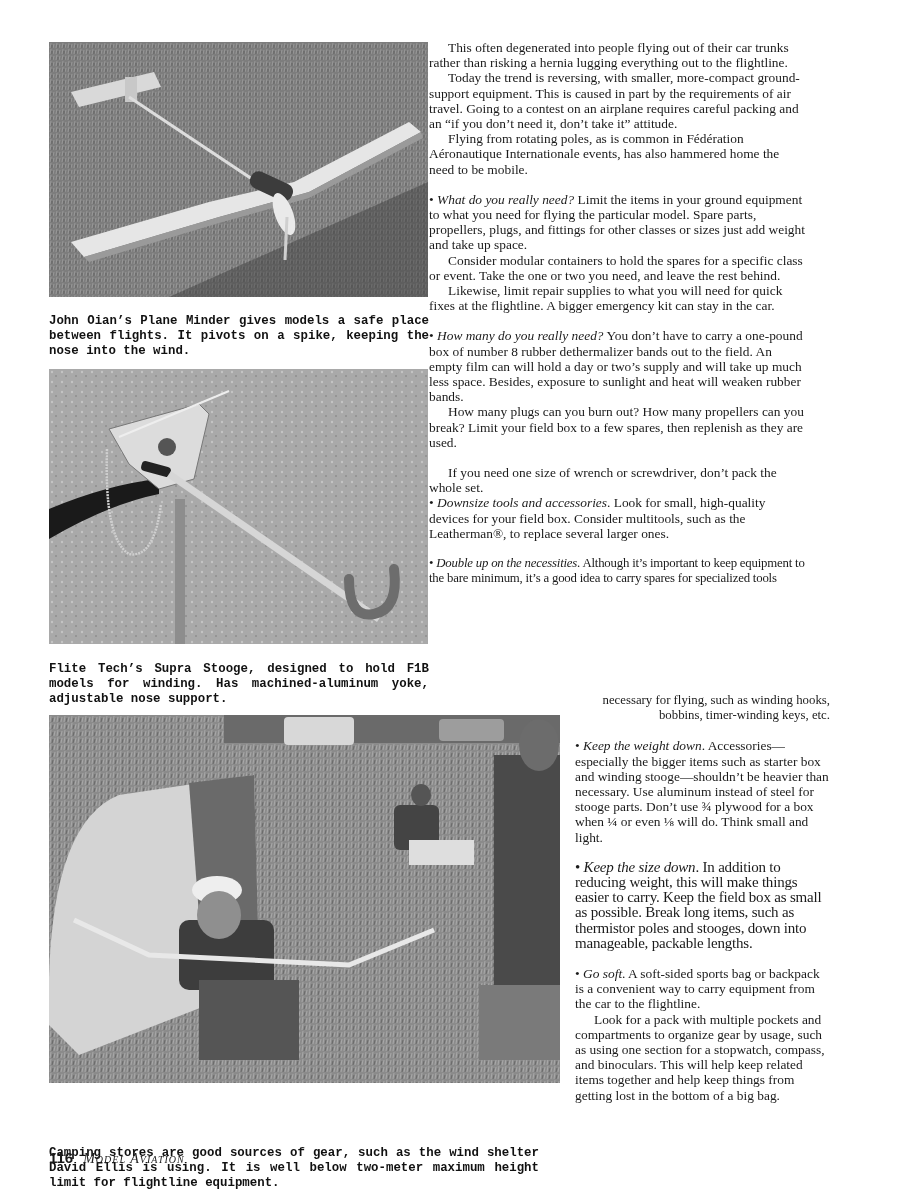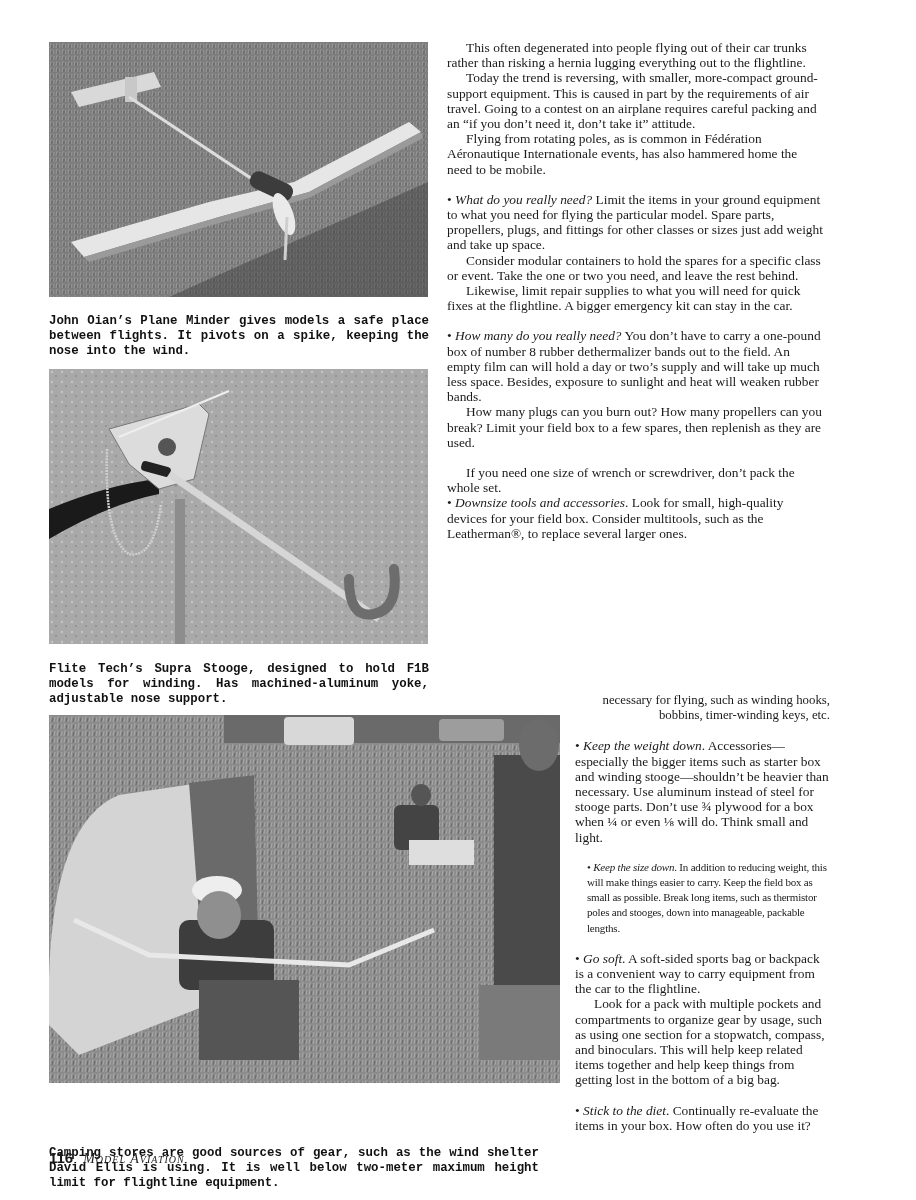--- a/index.html
+++ b/index.html
@@ -123,54 +123,54 @@
     <ellipse cx="372" cy="80" rx="10" ry="11" fill="#555"></ellipse>
     <rect x="360" y="125" width="65" height="25" fill="#dedede"></rect>
 
     <rect x="445" y="40" width="66" height="250" fill="#4a4a4a"></rect>
     <rect x="430" y="270" width="81" height="75" fill="#7a7a7a"></rect>
     <ellipse cx="490" cy="30" rx="20" ry="26" fill="#6c6c6c"></ellipse>
   </svg>
 </div>
 <div class="caption" style="left:49px;top:1102px;width:490px;margin-top:44px;">Camping stores are good sources of gear, such as the wind shelter David Ellis is using. It is well below two-meter maximum height limit for flightline equipment.</div>
 
-<div class="body-col" style="left:447px;top:40px;width:376px;">
+<div class="body-col" style="left:429px;top:40px;width:376px;">
   <p class="para ind">This often degenerated into people flying out of their car trunks rather than risking a hernia lugging everything out to the flightline.</p>
   <p class="para ind">Today the trend is reversing, with smaller, more-compact ground-support equipment. This is caused in part by the requirements of air travel. Going to a contest on an airplane requires careful packing and an “if you don’t need it, don’t take it” attitude.</p>
   <p class="para ind">Flying from rotating poles, as is common in Fédération Aéronautique Internationale events, has also hammered home the need to be mobile.</p>
   <div class="gap"></div>
 
   <p class="para">• <span class="lead">What do you really need?</span><span> Limit the items in your ground equipment to what you need for flying the particular model. Spare parts, propellers, plugs, and fittings for other classes or sizes just add weight and take up space.</span></p>
   <p class="para ind">Consider modular containers to hold the spares for a specific class or event. Take the one or two you need, and leave the rest behind.</p>
   <p class="para ind">Likewise, limit repair supplies to what you will need for quick fixes at the flightline. A bigger emergency kit can stay in the car.</p>
   <div class="gap"></div>
 
   <p class="para">• <span class="lead">How many do you really need?</span><span> You don’t have to carry a one-pound box of number 8 rubber dethermalizer bands out to the field. An empty film can will hold a day or two’s supply and will take up much less space. Besides, exposure to sunlight and heat will weaken rubber bands.</span></p>
   <p class="para ind">How many plugs can you burn out? How many propellers can you break? Limit your field box to a few spares, then replenish as they are used.</p>
   <div class="gap"></div>
 
   <p class="para ind">If you need one size of wrench or screwdriver, don’t pack the whole set.</p>
   <p class="para">• <span class="lead">Downsize tools and accessories</span><span>. Look for small, high-quality devices for your field box. Consider multitools, such as the Leatherman®, to replace several larger ones.</span></p>
   <div class="gap"></div>
 
+  <p class="para" style="font-size:12.8px;letter-spacing:-0.2px;">• <span class="lead">Double up on the necessities</span><span>. Although it’s important to keep equipment to the bare minimum, it’s a good idea to carry spares for specialized tools</span></p>
 </div>
 
 <div class="body-col" style="left:575px;top:693px;width:255px;">
   <p class="para" style="font-size:12.8px;text-align:right;">necessary for flying, such as winding hooks, bobbins, timer-winding keys, etc.</p>
   <div class="gap"></div>
 
   <p class="para">• <span class="lead">Keep the weight down</span><span>. Accessories—especially the bigger items such as starter box and winding stooge—shouldn’t be heavier than necessary. Use aluminum instead of steel for stooge parts. Don’t use ¾ plywood for a box when ¼ or even ⅛ will do. Think small and light.</span></p>
   <div class="gap"></div>
 
-  <p class="para" style="font-size:11px;letter-spacing:-0.2px;margin-left:12px;">• <span class="lead">Keep the size down</span><span>. In addition to reducing weight, this will make things easier to carry. Keep the field box as small as possible. Break long items, such as thermistor poles and stooges, down into manageable, packable lengths.</span></p>
+  <p class="para" style="font-size:15px;letter-spacing:-0.2px;">• <span class="lead">Keep the size down</span><span>. In addition to reducing weight, this will make things easier to carry. Keep the field box as small as possible. Break long items, such as thermistor poles and stooges, down into manageable, packable lengths.</span></p>
   <div class="gap"></div>
 
   <p class="para">• <span class="lead">Go soft</span><span>. A soft-sided sports bag or backpack is a convenient way to carry equipment from the car to the flightline.</span></p>
   <p class="para ind">Look for a pack with multiple pockets and compartments to organize gear by usage, such as using one section for a stopwatch, compass, and binoculars. This will help keep related items together and help keep things from getting lost in the bottom of a big bag.</p>
   <div class="gap"></div>
 
-  <p class="para">• <span class="lead">Stick to the diet</span><span>. Continually re-evaluate the items in your box. How often do you use it?</span></p>
 </div>
 
 <div class="footer">
   <span class="pgnum">116</span>
   <span class="mag">Model Aviation</span>
 </div>
 
 </body></html>

